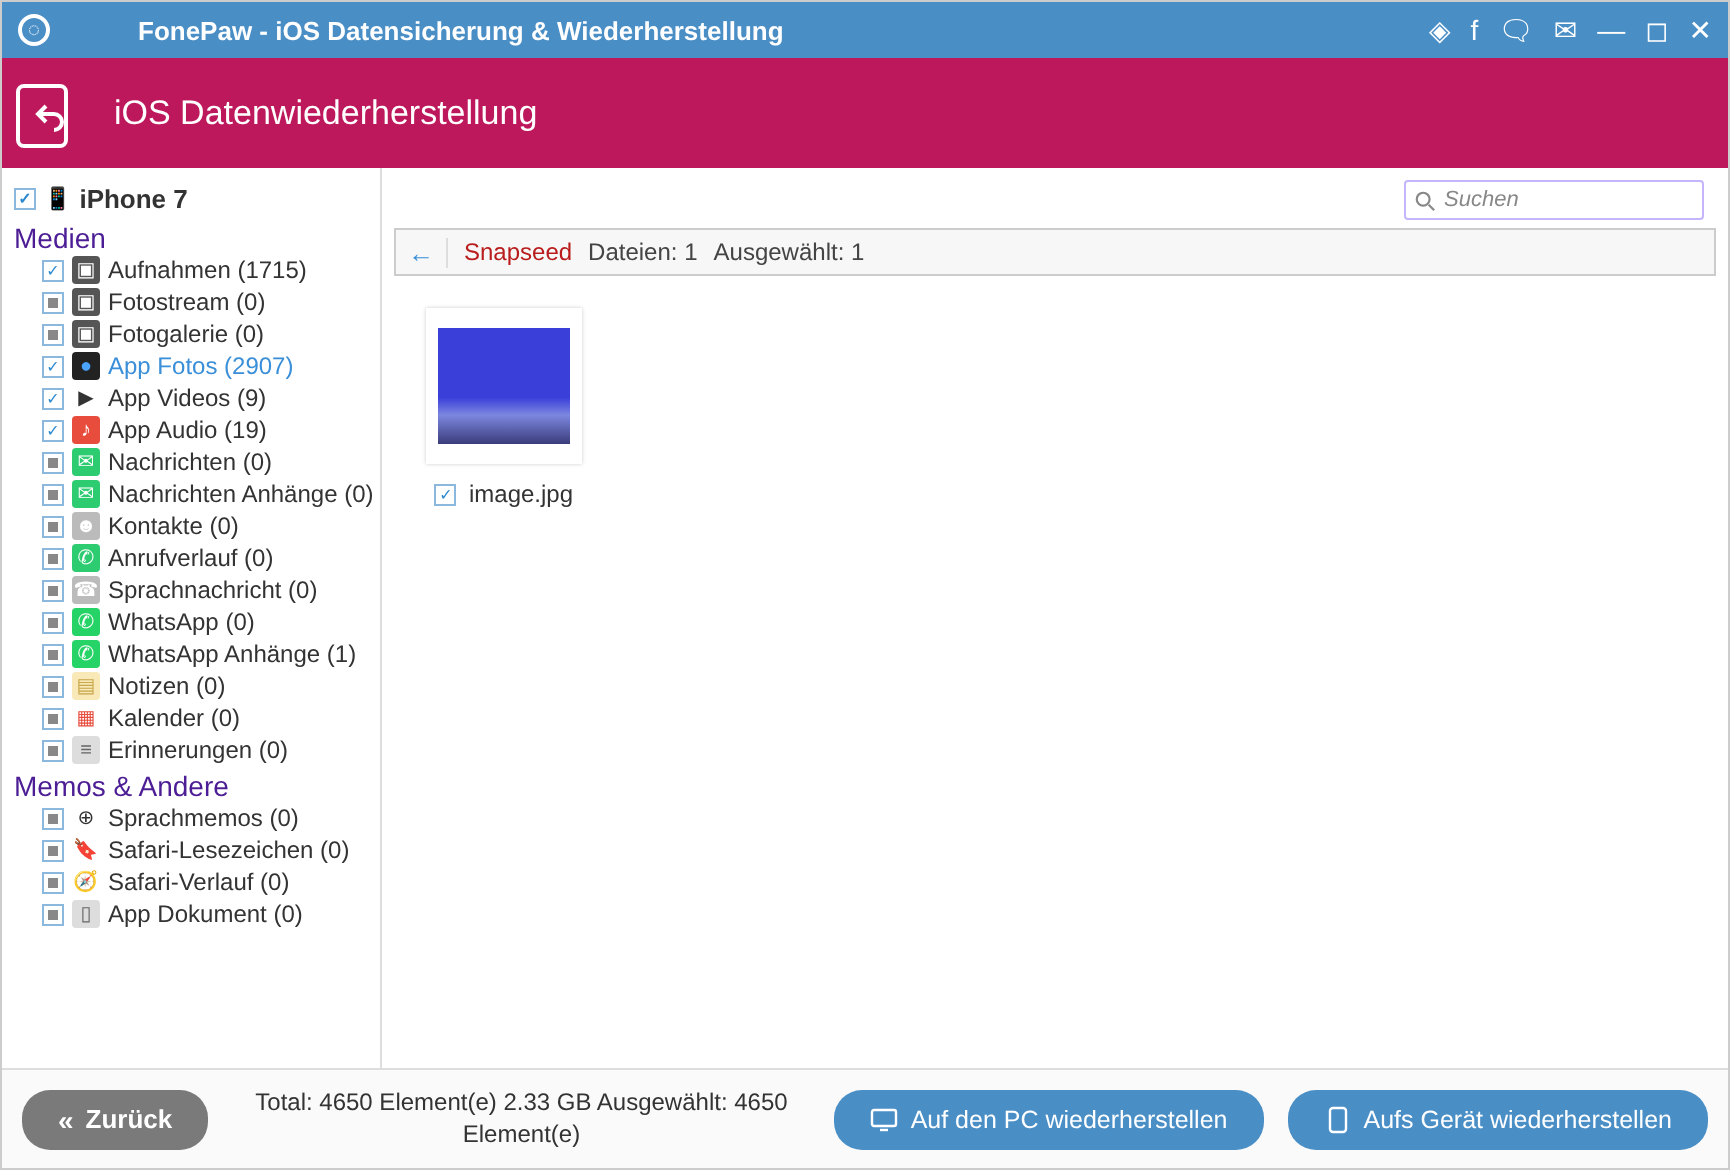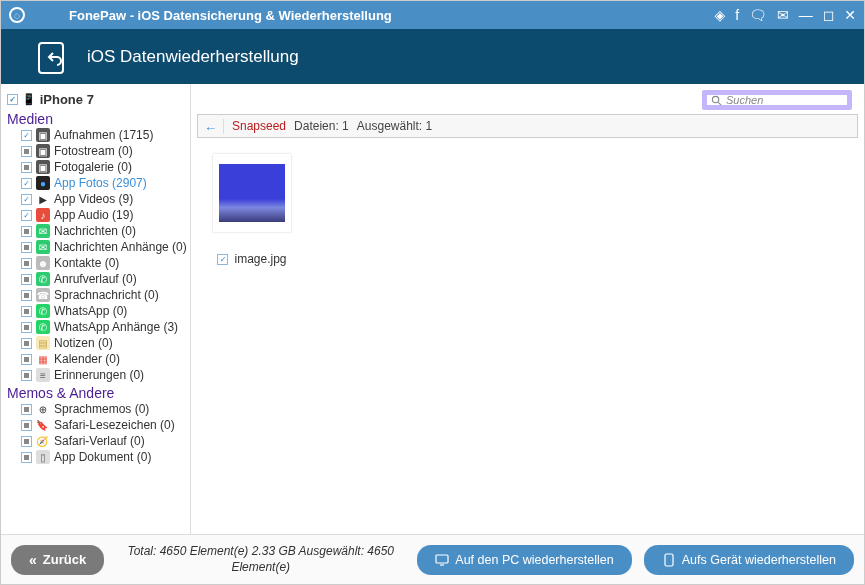--- a/index.html
+++ b/index.html
@@ -6,21 +6,21 @@
 body { width: 865px; height: 585px; background: #fff; overflow: hidden; display: flex; flex-direction: column; border: 1px solid #ccc; }
 
 
 .titlebar { height: 28px; background: #4a8ec6; display: flex; align-items: center; color: #fff; padding: 0 8px; }
 .titlebar .logo { width: 16px; height: 16px; border: 2px solid #fff; border-radius: 50%; margin-right: 8px; display: flex; align-items: center; justify-content: center; font-size: 10px; }
 .titlebar .title { font-size: 13px; font-weight: 600; flex: 1; margin-left: 36px; }
 .titlebar .winbtns { display: flex; gap: 10px; }
 .titlebar .winbtns span { font-size: 14px; cursor: pointer; }
 
 
-.header { height: 55px; background: #0c4a6e; display: flex; align-items: center; padding: 0 34px; color: #fff; }
+.header { height: 55px; background: #be185d; display: flex; align-items: center; padding: 0 4px; color: #fff; }
 .header .hicon { width: 36px; height: 36px; margin-right: 16px; }
 .header .htitle { font-size: 17px; }
 
 
 .body { flex: 1; display: flex; min-height: 0; }
 
 
 .sidebar { width: 190px; border-right: 1px solid #ddd; padding: 6px 0 6px 6px; overflow-y: auto; font-size: 12px; color: #333; }
 .device-row { display: flex; align-items: center; gap: 4px; font-size: 13px; font-weight: 600; padding: 2px 0; }
 .section-title { font-size: 14px; font-weight: 400; color: #4c1d95; margin-top: 2px; }
@@ -28,36 +28,36 @@
 .tree-item.active { color: #3a8fd8; }
 .chk { width: 11px; height: 11px; border: 1px solid #8db8dd; background: #fff; display: inline-flex; align-items: center; justify-content: center; font-size: 8px; color: #2c88cf; flex-shrink: 0; }
 .chk.checked::after { content: "✓"; }
 .chk.square::after { content: ""; width: 5px; height: 5px; background: #888; display: block; }
 .ico { width: 14px; height: 14px; display: inline-flex; align-items: center; justify-content: center; font-size: 10px; border-radius: 2px; flex-shrink: 0; }
 .phone-ico { font-size: 11px; }
 
 
 .main { flex: 1; display: flex; flex-direction: column; background: #fff; }
 .searchbar { padding: 6px 12px 0 0; display: flex; justify-content: flex-end; }
-.search { border: 5px solid #c4b5fd; border-radius: 2px; height: 20px; width: 150px; display: flex; align-items: center; padding: 0 4px; color: #888; font-size: 11px; }
+.search { border: 1px solid #c4b5fd; border-radius: 2px; height: 20px; width: 150px; display: flex; align-items: center; padding: 0 4px; color: #888; font-size: 11px; }
 .search svg { margin-right: 4px; }
 .crumbbar { margin: 4px 6px; border: 1px solid #ccc; background: #f7f7f7; height: 24px; display: flex; align-items: center; padding: 0 6px; font-size: 12px; gap: 8px; }
 .crumbbar .backbtn { color: #3a8fd8; font-size: 13px; cursor: pointer; padding-right: 6px; border-right: 1px solid #ddd; }
 .crumbbar .crumb-link { color: #b91c1c; cursor: pointer; }
 .crumbbar .crumb-stat { color: #444; }
 .thumbs { padding: 12px 16px; }
-.thumb { width: 90px; display: flex; flex-direction: column; align-items: center; gap: 20px; }
+.thumb { width: 90px; display: flex; flex-direction: column; align-items: center; gap: 8px; }
 .thumb .timg { width: 78px; height: 78px; background: #fff; border: none; padding: 10px 6px; box-shadow: 0 0 2px rgba(0,0,0,.2); display: flex; align-items: center; justify-content: center; }
 .thumb .timg .sky { width: 100%; height: 100%; background: linear-gradient(to bottom, #3a3fd9 60%, #7c87e0 75%, #3a3c7a 100%); }
 .thumb .tlabel { display: flex; align-items: center; gap: 6px; font-size: 12px; color: #333; }
 
 
 .footer { height: 50px; border-top: 1px solid #ddd; display: flex; align-items: center; padding: 0 10px; gap: 12px; background: #fafafa; }
 .btn-back { background: #7a7a7a; color: #fff; border: none; border-radius: 14px; height: 30px; padding: 0 18px; font-size: 13px; font-weight: 600; display: flex; align-items: center; gap: 6px; cursor: pointer; }
-.stats { flex: 1; text-align: center; font-size: 12px; color: #333; line-height: 1.3; font-style: italic; }
+.stats { flex: 1; text-align: center; font-size: 12px; color: #333; line-height: 1.3; }
 .btn-primary { background: #4a8ec6; color: #fff; border: none; border-radius: 14px; height: 30px; padding: 0 18px; font-size: 12.5px; display: flex; align-items: center; gap: 6px; cursor: pointer; }
 .btn-primary svg, .btn-back span.chev { font-size: 14px; }
 </style>
 </head>
 <body>
 
 <div class="titlebar">
   <div class="logo">◌</div>
   <div class="title">FonePaw - iOS Datensicherung &amp; Wiederherstellung</div>
   <div class="winbtns">
@@ -150,21 +150,21 @@
           <span>Sprachnachricht (0)</span>
         </div>
         <div class="tree-item">
           <span class="chk square"></span>
           <span class="ico" style="background: rgb(37, 211, 102); color: rgb(255, 255, 255);">✆</span>
           <span>WhatsApp (0)</span>
         </div>
         <div class="tree-item">
           <span class="chk square"></span>
           <span class="ico" style="background: rgb(37, 211, 102); color: rgb(255, 255, 255);">✆</span>
-          <span>WhatsApp Anhänge (3)</span>
+          <span>WhatsApp Anhänge (1)</span>
         </div>
         <div class="tree-item">
           <span class="chk square"></span>
           <span class="ico" style="background: rgb(249, 233, 185); color: rgb(199, 168, 75);">▤</span>
           <span>Notizen (0)</span>
         </div>
         <div class="tree-item">
           <span class="chk square"></span>
           <span class="ico" style="background: rgb(255, 255, 255); color: rgb(231, 76, 60);">▦</span>
           <span>Kalender (0)</span>

